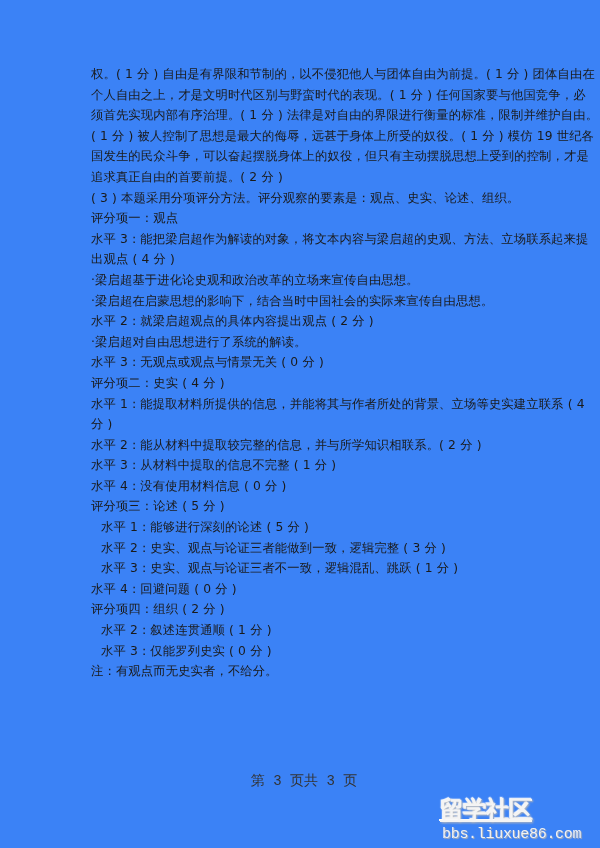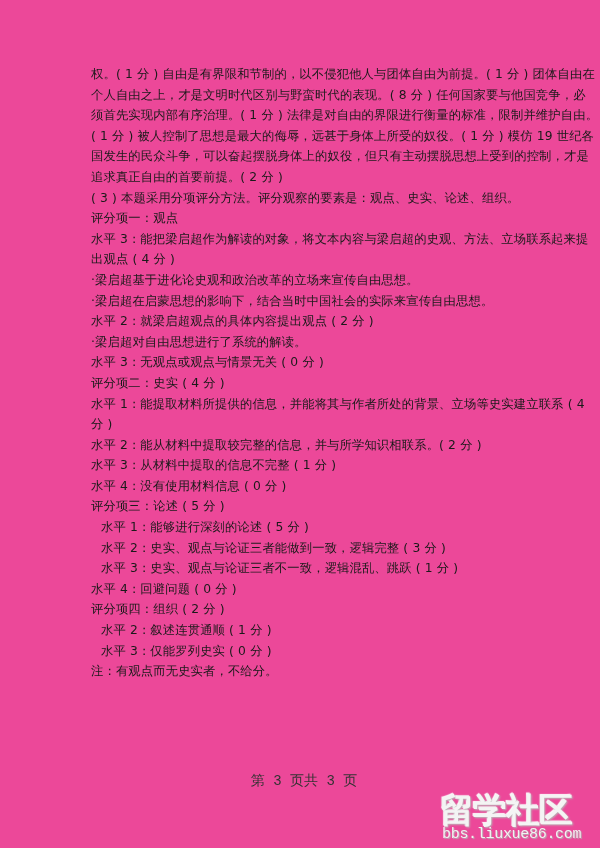--- a/index.html
+++ b/index.html
@@ -13,21 +13,21 @@
       position: relative;
       overflow: hidden;
       font-family: "DejaVu Sans", "Liberation Sans", sans-serif;
       color: #1a1a1a;
     }
     .page {
       position: absolute;
       left: 0; top: 0;
       width: 600px;
       height: 848px;
-      background: #ec4899;
+      background: #3b82f6;
     }
     .content {
       position: absolute;
       left: 91px;
       top: 64px;
       width: 422px;
       font-size: 12.3px;
       line-height: 20.6px;
       letter-spacing: 0.15px;
     }
@@ -50,46 +50,47 @@
     .watermark {
       position: absolute;
       left: 440px;
       top: 792px;
       width: 158px;
       height: 56px;
     }
     .wm-big {
       position: absolute;
       left: 0; top: 0;
-      font-size: 34px;
+      font-size: 24px;
       font-weight: bold;
       line-height: 36px;
       color: #f4f4f4;
       letter-spacing: -1px;
       text-shadow: 1px 1px 2px #b9b9b9, -1px -1px 1px #ffffff;
       font-family: "DejaVu Sans", sans-serif;
+      text-decoration: underline;
     }
     .wm-small {
       position: absolute;
       left: 2px; top: 34px;
       font-size: 15px;
       line-height: 18px;
       color: #f2f2f2;
       text-shadow: 1px 1px 1px #b0b0b0;
       font-family: Liberation Mono, monospace;
       letter-spacing: -0.3px;
     }
   </style>
 </head>
 <body>
 
 <div class="page">
   <div class="content" id="content">
       <div class="line">权。( 1 分 ) 自由是有界限和节制的，以不侵犯他人与团体自由为前提。( 1 分 ) 团体自由在</div>
-      <div class="line">个人自由之上，才是文明时代区别与野蛮时代的表现。( 8 分 ) 任何国家要与他国竞争，必</div>
+      <div class="line">个人自由之上，才是文明时代区别与野蛮时代的表现。( 1 分 ) 任何国家要与他国竞争，必</div>
       <div class="line">须首先实现内部有序治理。( 1 分 ) 法律是对自由的界限进行衡量的标准，限制并维护自由。</div>
       <div class="line">( 1 分 ) 被人控制了思想是最大的侮辱，远甚于身体上所受的奴役。( 1 分 ) 模仿 19 世纪各</div>
       <div class="line">国发生的民众斗争，可以奋起摆脱身体上的奴役，但只有主动摆脱思想上受到的控制，才是</div>
       <div class="line">追求真正自由的首要前提。( 2 分 )</div>
       <div class="line">( 3 ) 本题采用分项评分方法。评分观察的要素是：观点、史实、论述、组织。</div>
       <div class="line">评分项一：观点</div>
       <div class="line">水平 3：能把梁启超作为解读的对象，将文本内容与梁启超的史观、方法、立场联系起来提</div>
       <div class="line">出观点 ( 4 分 )</div>
       <div class="line">·梁启超基于进化论史观和政治改革的立场来宣传自由思想。</div>
       <div class="line">·梁启超在启蒙思想的影响下，结合当时中国社会的实际来宣传自由思想。</div>

